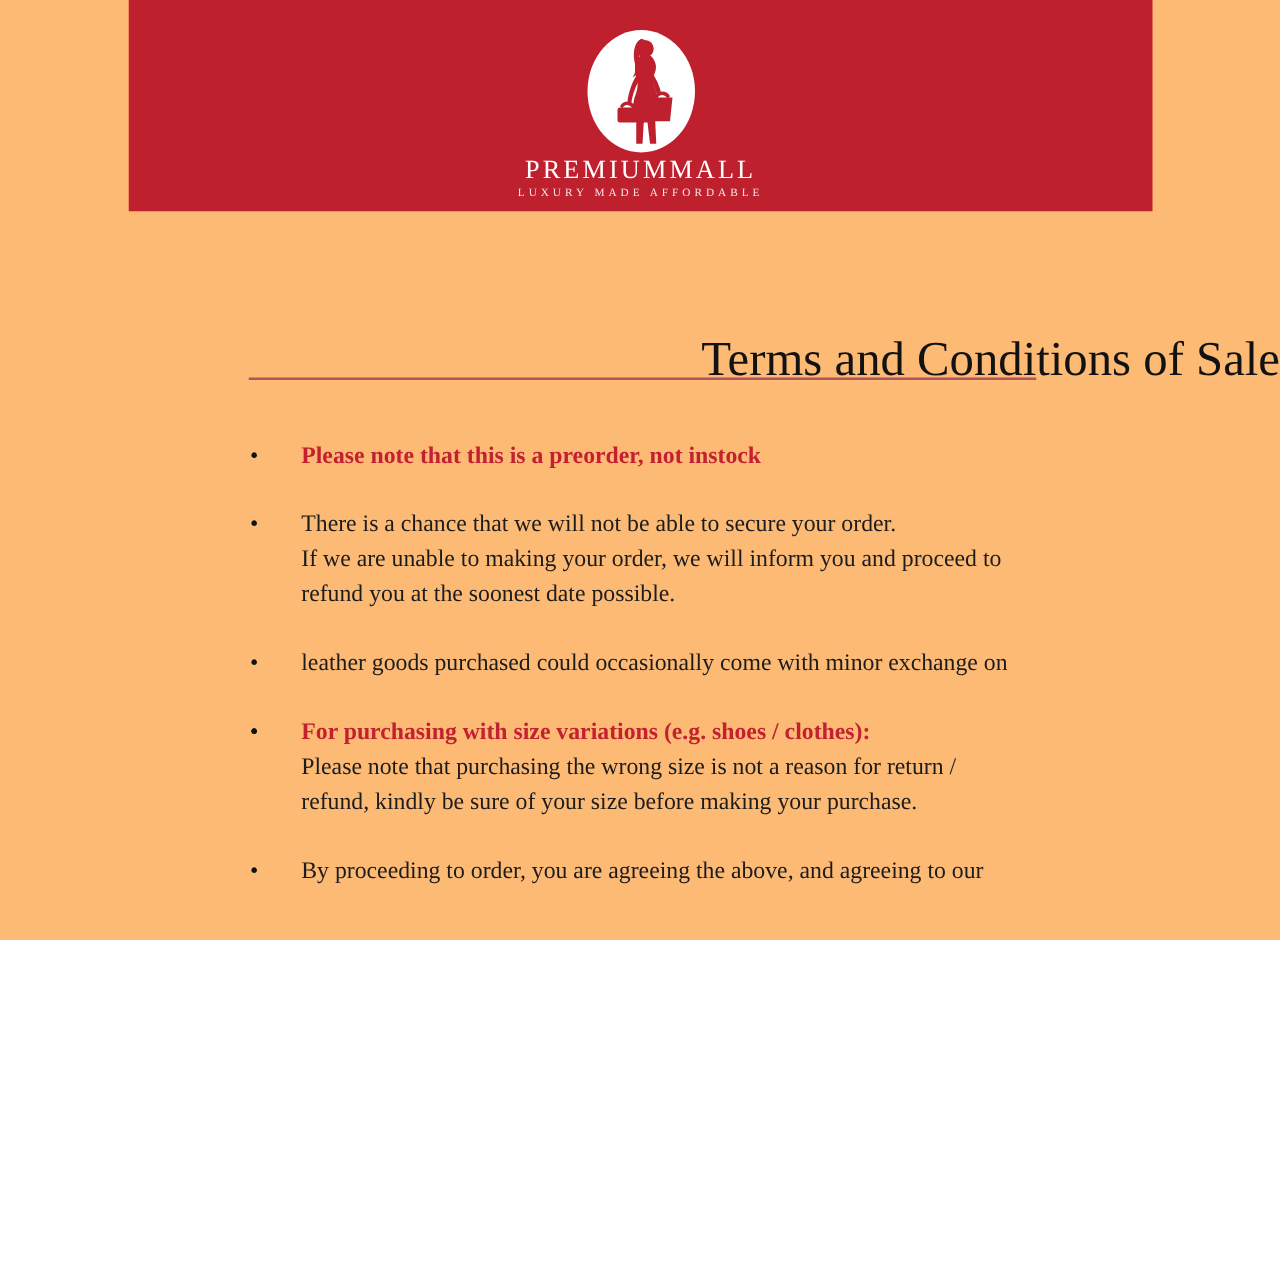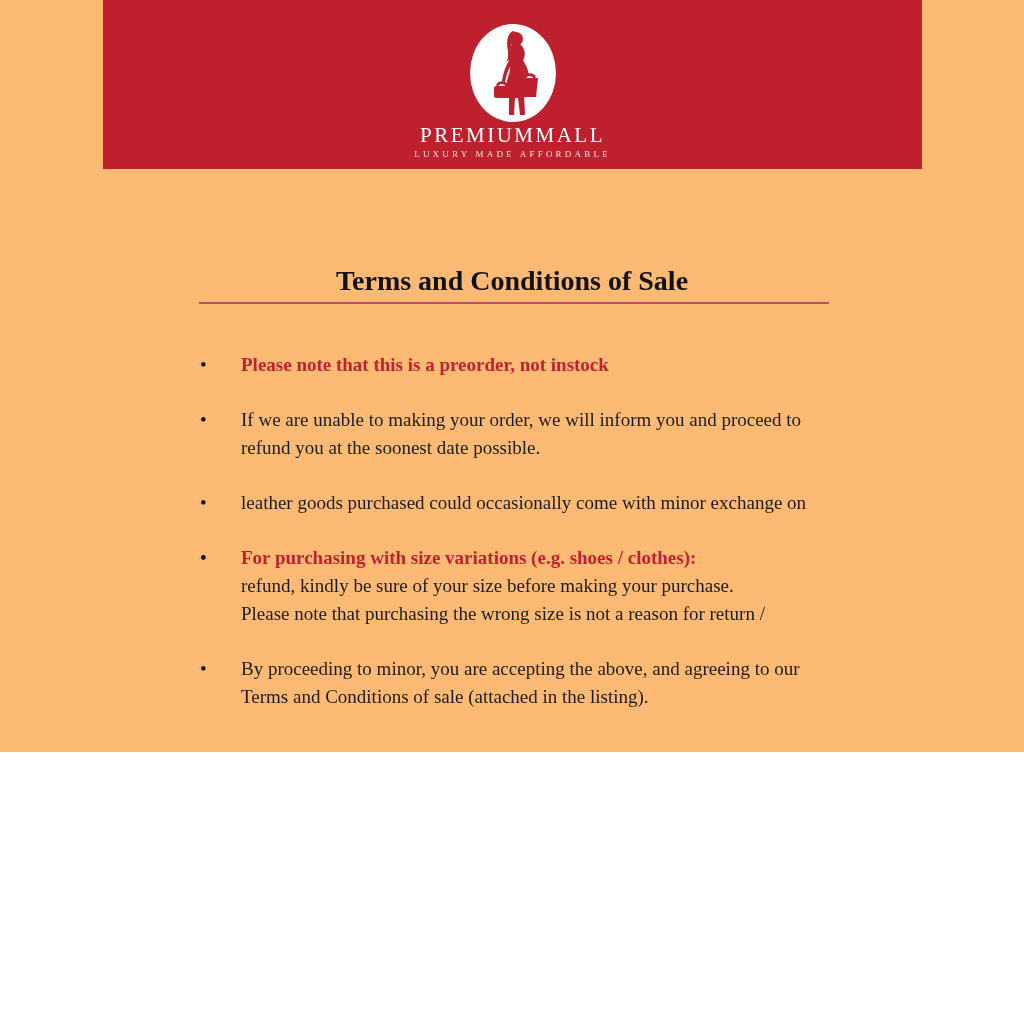--- a/index.html
+++ b/index.html
@@ -41,24 +41,24 @@
     letter-spacing: 3.2px;
     font-weight: 400;
   }
 
   
   .doc-title {
     position: absolute;
     top: 245px;
     left: 0;
     width: 100%;
-    text-align: center;
-    font-size: 28px;
+    text-align: right;
+    font-size: 39px;
     line-height: 34px;
-    font-weight: bold;
+    font-weight: normal;
     color: #121212;
   }
   .title-divider {
     position: absolute;
     top: 302px;
     left: 199px;
     width: 630px;
     height: 2px;
     background: var(--divider-red, #B5525C);
   }
@@ -121,36 +121,36 @@
   <h1 class="doc-title">Terms and Conditions of Sale</h1>
   <div class="title-divider"></div>
 
   <ul class="terms-list" id="terms-list">
       <li class="term-item">
         <span class="bullet-marker">•</span>
         <div class="term-heading term-line">Please note that this is a preorder, not instock</div>
       </li>
       <li class="term-item">
         <span class="bullet-marker">•</span>
+        <div class="term-line">There is a chance that we will not be able to secure your order.</div>
         <div class="term-line">If we are unable to making your order, we will inform you and proceed to</div>
         <div class="term-line">refund you at the soonest date possible.</div>
       </li>
       <li class="term-item">
         <span class="bullet-marker">•</span>
         <div class="term-line">leather goods purchased could occasionally come with minor exchange on</div>
       </li>
       <li class="term-item">
         <span class="bullet-marker">•</span>
       </li>
       <li class="term-item">
         <span class="bullet-marker">•</span>
         <div class="term-heading term-line">For purchasing with size variations (e.g. shoes / clothes):</div>
+        <div class="term-line">Please note that purchasing the wrong size is not a reason for return /</div>
         <div class="term-line">refund, kindly be sure of your size before making your purchase.</div>
-        <div class="term-line">Please note that purchasing the wrong size is not a reason for return /</div>
       </li>
       <li class="term-item">
         <span class="bullet-marker">•</span>
-        <div class="term-line">By proceeding to minor, you are accepting the above, and agreeing to our</div>
-        <div class="term-line">Terms and Conditions of sale (attached in the listing).</div>
+        <div class="term-line">By proceeding to order, you are agreeing the above, and agreeing to our</div>
       </li>
     </ul>
 
 </div>
 
 </body></html>

